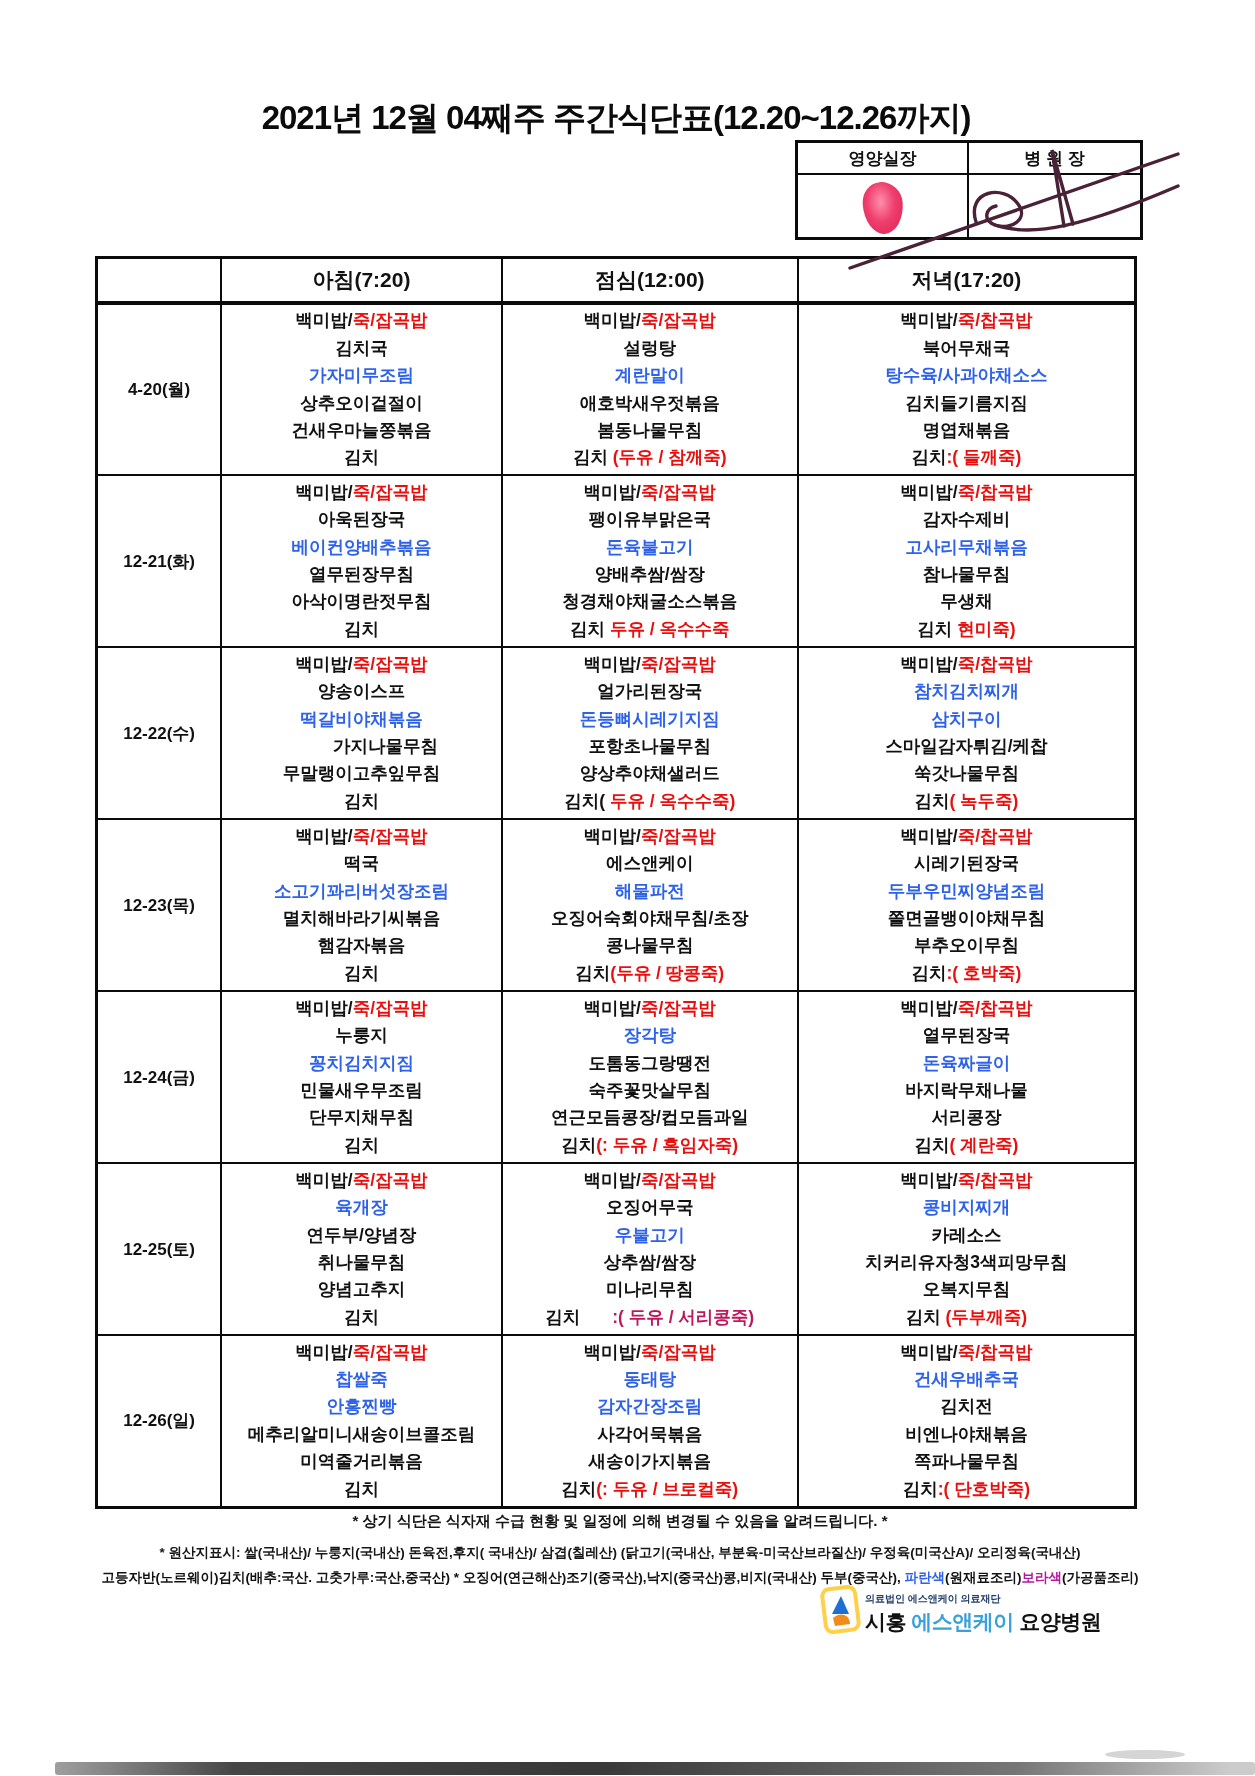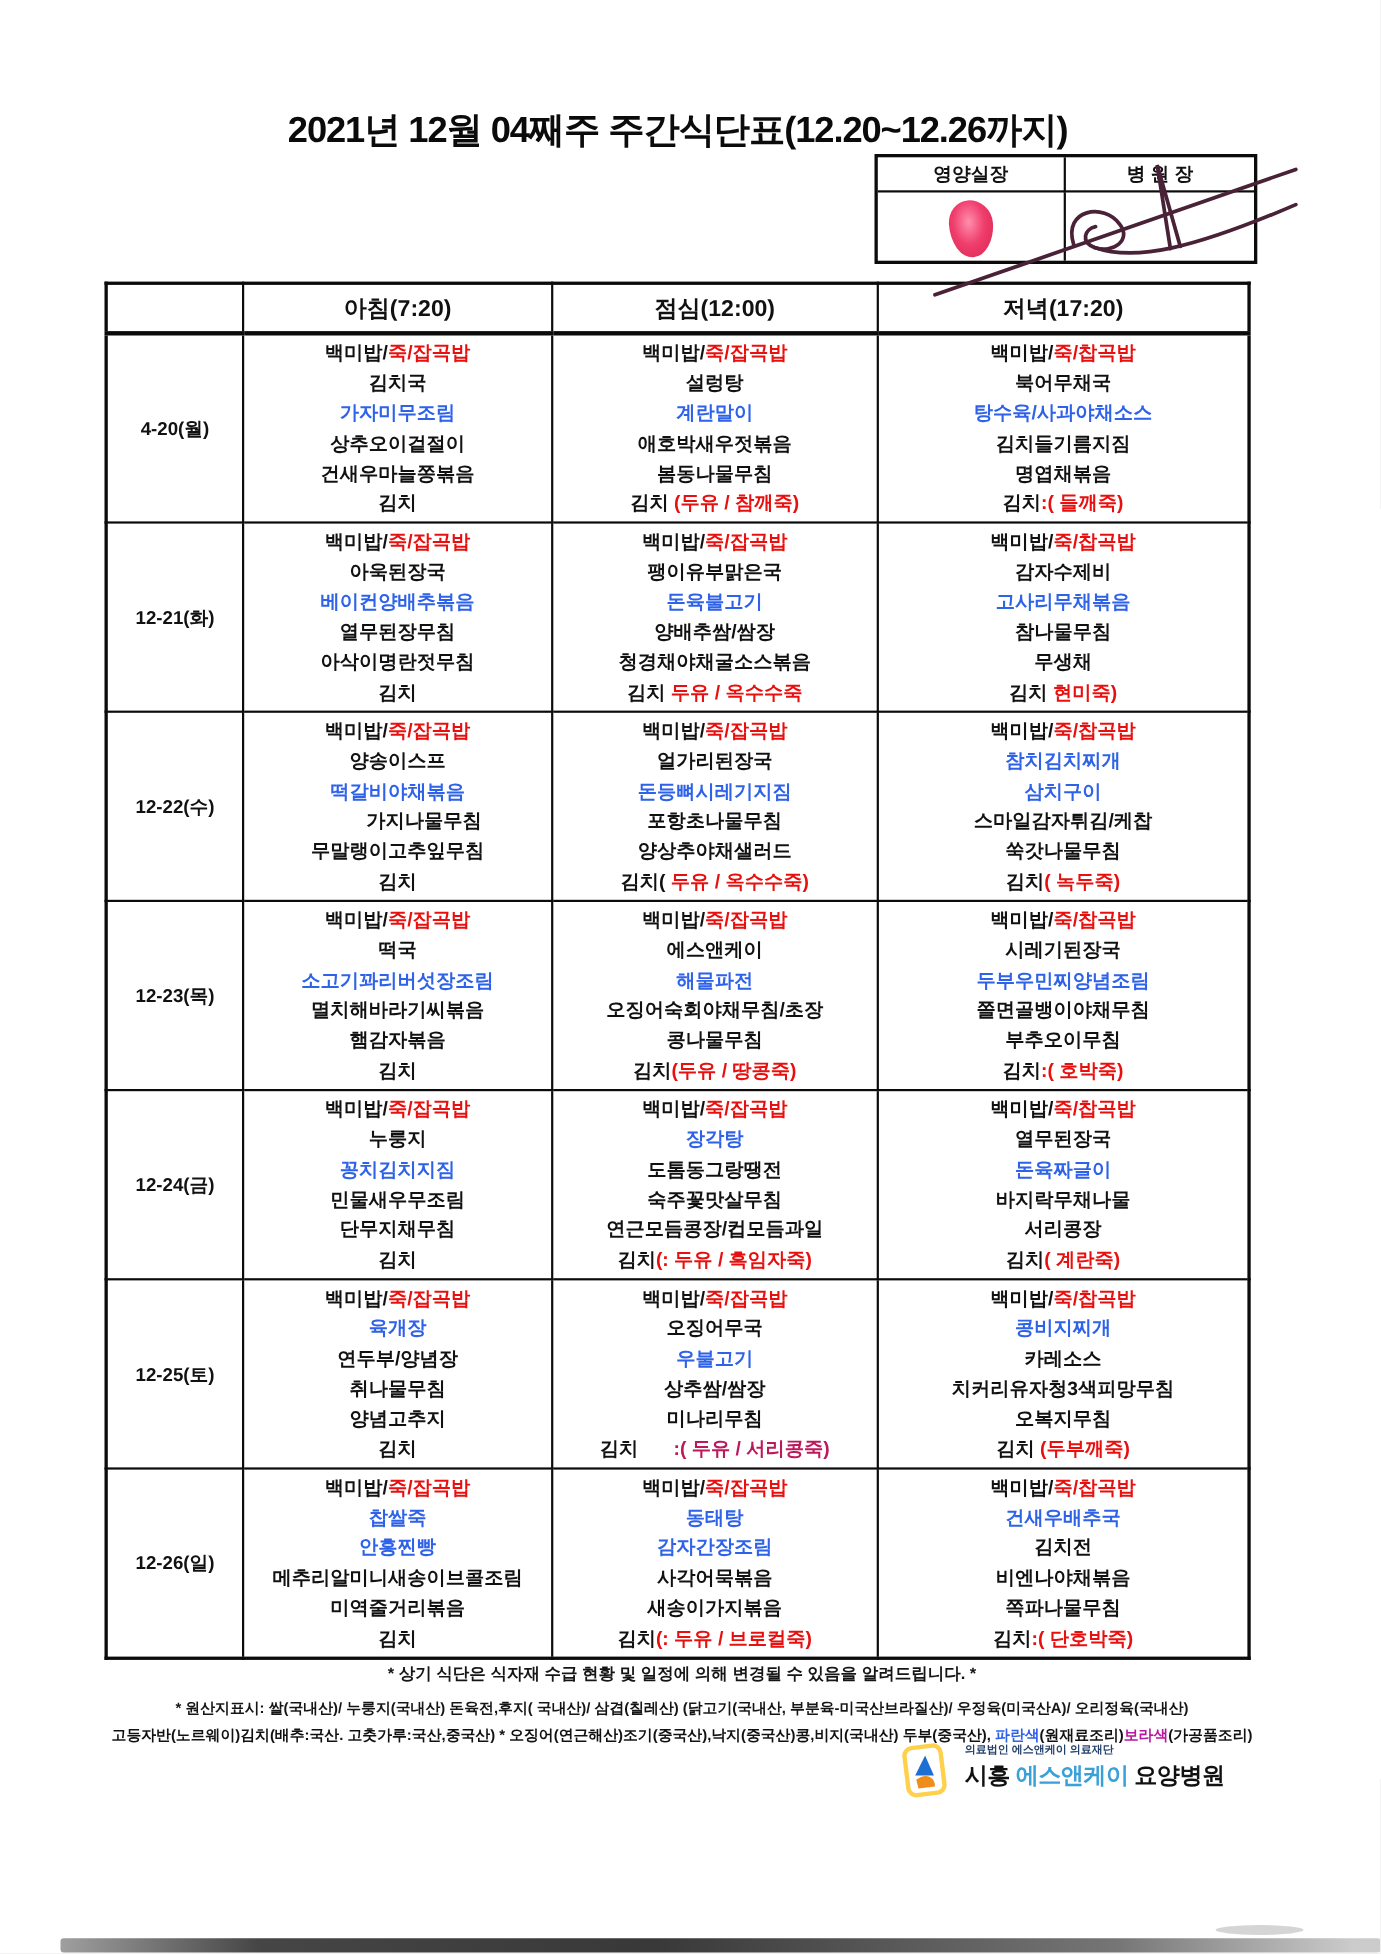--- a/index.html
+++ b/index.html
@@ -27,21 +27,21 @@
   table.menu tbody tr{height:172px;}
   td.day{text-align:center;font-size:17px;font-weight:600;letter-spacing:0;}
   td.menu-cell{text-align:center;}
   .line{line-height:27.4px;font-size:17.5px;font-weight:700;white-space:nowrap;}
   
   .note{position:absolute;left:40px;width:1160px;text-align:center;font-weight:700;color:#151515;}
   .n1{top:1512px;font-size:15px;}
   .n2{top:1544px;font-size:13.5px;}
   .n3{top:1569px;font-size:13.5px;}
   
-  .brand{position:absolute;left:820px;top:1584px;display:flex;align-items:flex-start;gap:15px;}
+  .brand{position:absolute;left:820px;top:1584px;display:flex;align-items:flex-end;gap:3px;}
   .brand-icon{width:42px;height:52px;}
   .brand-top{font-size:10px;font-weight:700;color:#23406b;letter-spacing:0;}
   .brand-main{font-size:21px;font-weight:800;letter-spacing:-0.5px;margin-top:2px;}
   
   .scanband{position:absolute;left:55px;top:1762px;width:1200px;height:13px;border-radius:3px;opacity:.95;
     background:linear-gradient(90deg,#9a9a9a 0%,#3c3c3c 15%,#2e2e2e 45%,#4a4a4a 60%,#6e6e6e 80%,#c9c9c9 98%);}
   .smudge{position:absolute;left:1105px;top:1750px;width:80px;height:9px;background:#b9b9b9;border-radius:50%;opacity:.6;}
 </style>
 </head>
 <body>

